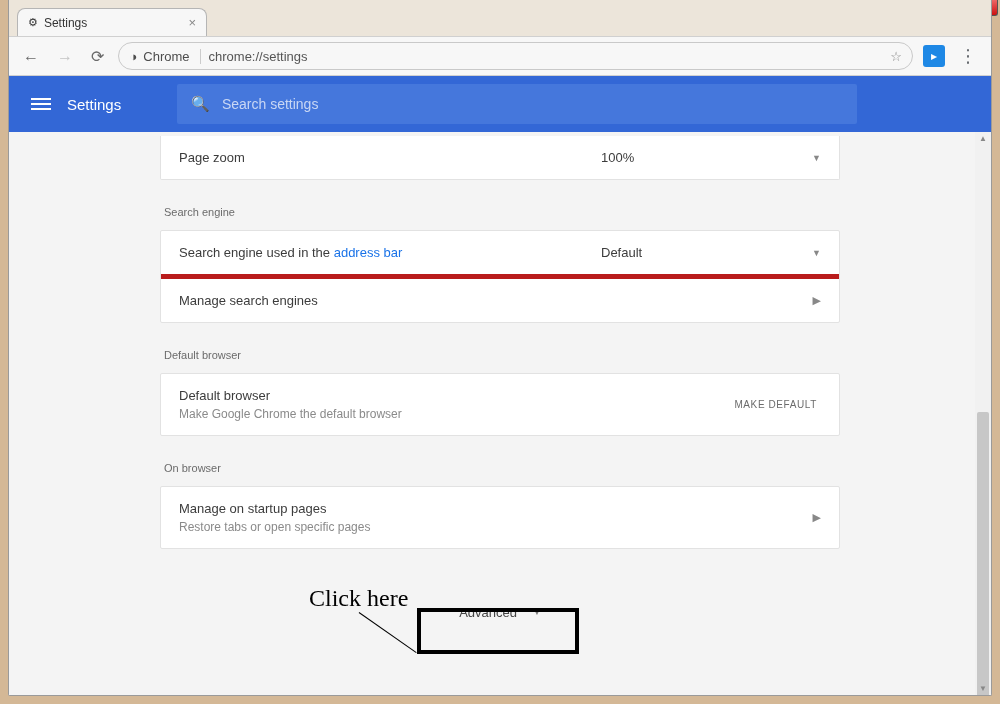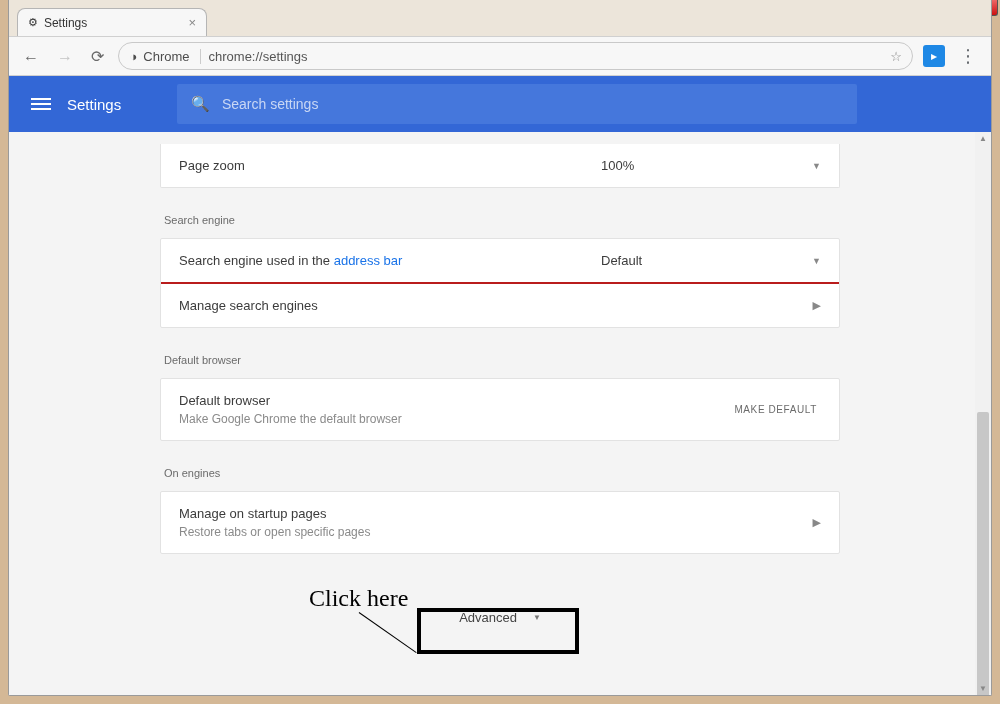--- a/index.html
+++ b/index.html
@@ -35,24 +35,24 @@
 .hamburger { width:20px; display:flex; flex-direction:column; gap:3px; }
 .hamburger span { height:2px; background:#fff; }
 .blue-title { color:#fff; font-size:15px; font-weight:500; margin-right:40px; }
 .search-wrap { flex:0 0 680px; height:40px; background:#4577dc; border-radius:2px; display:flex; align-items:center; padding:0 14px; gap:12px; }
 .search-wrap input { flex:1; background:transparent; border:none; outline:none; color:#fff; font-size:14px; }
 .search-wrap input::placeholder { color:#c9d7f4; }
 .search-ico { color:#cdd9f4; font-size:15px; }
 
 
 .page { flex:1; background:#f4f4f4; position:relative; overflow:hidden; }
-.content { width:680px; margin:12px auto; padding-top:0; }
+.content { width:680px; margin:4px auto; padding-top:0; }
 .card { background:#fff; border:1px solid #e2e2e2; border-radius:2px; }
 .row { display:flex; align-items:center; padding:14px 18px; font-size:13px; color:#3c3c3c; }
-.row + .row { border-top:2px solid #b91c1c; }
+.row + .row { border-top:5px solid #b91c1c; }
 .row .lbl { }
 .row .arrow { margin-left:auto; color:#888; font-size:11px; }
 .link-part { color:#1a73e8; }
 .section-h { color:#6b6b6b; font-size:11px; margin:26px 0 12px 4px; }
 
 .twoline .sub { color:#8a8a8a; font-size:12px; margin-top:4px; }
 .btn-flat { margin-left:auto; color:#6b6b6b; font-size:10px; letter-spacing:.6px; padding:6px 4px; }
 
 
 .card.top { border-top:none; border-radius:0 0 2px 2px; }
@@ -159,21 +159,21 @@
       <div class="card">
         <div class="row twoline">
           <div>
             <div>Default browser</div>
             <div class="sub">Make Google Chrome the default browser</div>
           </div>
           <div class="btn-flat">MAKE DEFAULT</div>
         </div>
       </div>
 
-      <div class="section-h">On engines</div>
+      <div class="section-h">On browser</div>
       <div class="card">
         <div class="row twoline">
           <div>
             <div>Manage on startup pages</div>
             <div class="sub">Restore tabs or open specific pages</div>
           </div>
           <span class="arrow">▶</span>
         </div>
       </div>
 

